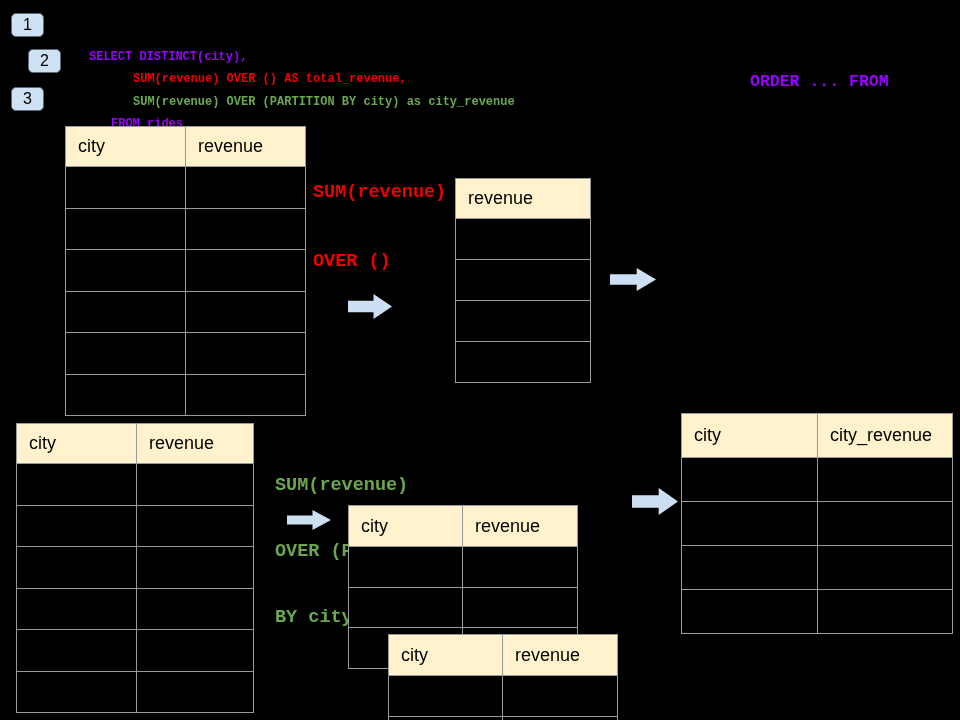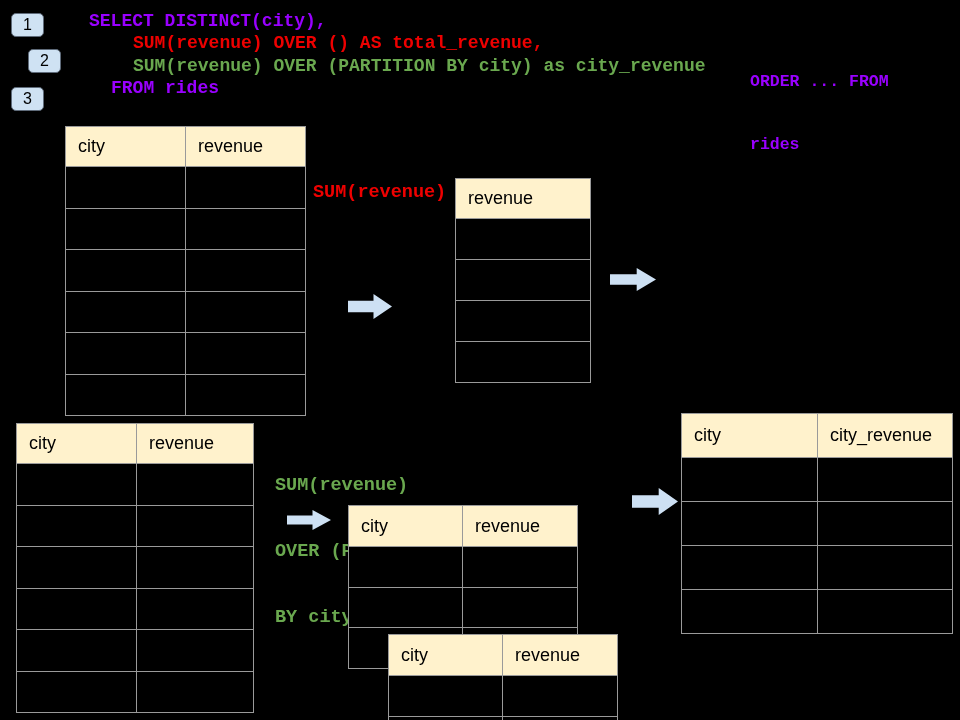--- a/index.html
+++ b/index.html
@@ -1,19 +1,19 @@
 <!DOCTYPE html>
 <html><head>
 <meta charset="utf-8">
 <style>
   html,body{margin:0;padding:0;background:#000;}
   .stage{position:relative;width:960px;height:720px;background:#000;overflow:hidden;
          font-family:"Liberation Sans",sans-serif;}
   .code{font-family:"Liberation Mono","DejaVu Sans Mono",monospace;font-weight:bold;white-space:pre;}
-  .codeline{position:absolute;font-size:18px;line-height:22px;}
+  .codeline{position:absolute;font-size:12px;line-height:22px;margin-top:36px;}
   .c-purple{color:#9900FF;}
   .c-red{color:#EE0000;}
   .c-green{color:#6AA84F;}
   .badge{position:absolute;width:31px;height:22px;background:#CFE2F3;border:1.5px solid #5f6b7a;
          border-radius:5px;color:#000;font-size:16px;display:flex;align-items:center;justify-content:center;}
   .sidenote{position:absolute;left:750px;top:29px;font-size:16.5px;line-height:21px;}
   .ann-total{position:absolute;left:313px;top:135px;font-size:18.5px;line-height:23px;}
   .ann-part{position:absolute;left:275px;top:431px;font-size:18.5px;line-height:22px;}
   table.dtable{position:absolute;border-collapse:collapse;table-layout:fixed;background:#000;}
   .dtable td{border:1px solid #9a9a9a;padding:0;overflow:hidden;}
@@ -35,25 +35,25 @@
   <div class="badge" style="left:28px;top:49px;">2</div>
   <div class="badge" style="left:11px;top:87px;">3</div>
 
   <div class="code codeline c-purple" style="left:89px;top:10px;">SELECT DISTINCT(city),</div>
   <div class="code codeline c-green" style="left:133px;top:55px;">SUM(revenue) OVER (PARTITION BY city) as city_revenue</div>
   <div class="code codeline c-red" style="left:133px;top:32px;">SUM(revenue) OVER () AS total_revenue,</div>
   <div class="code codeline c-purple" style="left:111px;top:77px;">FROM rides</div>
 
   <div class="code sidenote c-purple">
     <div>ORDER ... FROM</div>
-    <div>rides</div>
   </div>
 
   <div class="code ann-total c-red">
     <div>SUM(revenue)</div>
+    <div>OVER ()</div>
   </div>
 
   <div class="code ann-part c-green">
     <div>SUM(revenue)</div>
     <div>OVER (PARTITION</div>
     <div>BY city)</div>
   </div>
 
   <table class="dtable t1">
     <colgroup>

